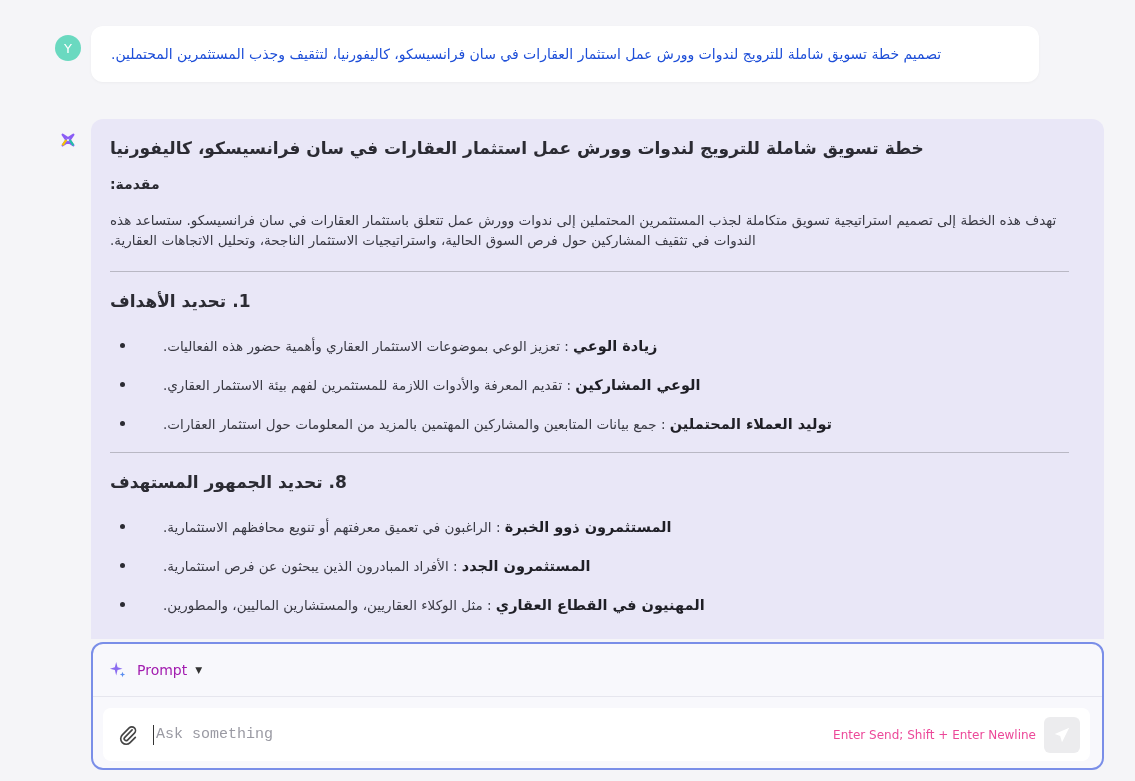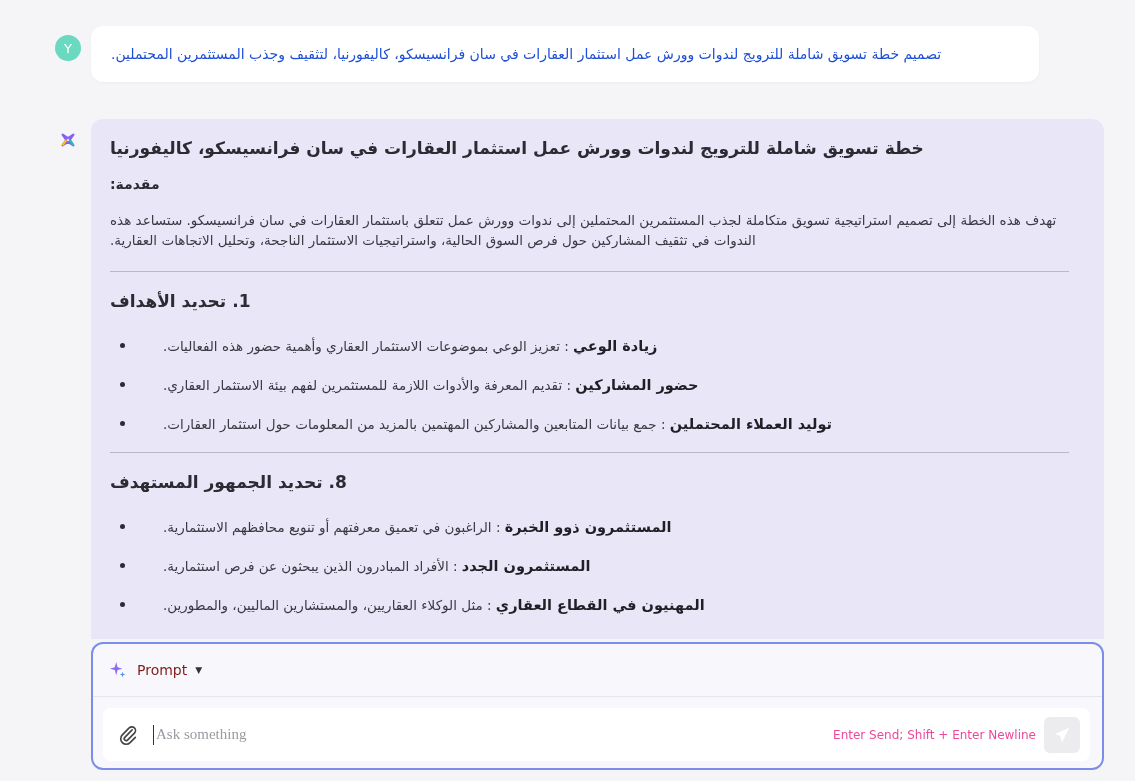--- a/index.html
+++ b/index.html
@@ -46,32 +46,32 @@
     .bullet .dot { width: 5px; height: 5px; border-radius: 50%; background: #2b2b33; margin: 0 10px 0 10px; flex: none; }
     .bullet .content { direction: rtl; unicode-bidi: plaintext; }
     .bullet b { color: #1f1f26; font-size: 14.5px; }
     .composer {
       position: absolute; left: 91px; top: 642px; width: 1013px; height: 128px;
       border-radius: 12px; border: 2px solid #7a8ee8;
       background: #f8f8fc;
     }
     .composer-top { height: 53px; display: flex; align-items: center; padding-left: 16px; border-bottom: 1px solid #e6e6ee; }
     .sparkle { width: 18px; height: 18px; margin-right: 10px; }
-    .prompt-label { font-size: 14px; color: #7f1d1d; }
+    .prompt-label { font-size: 14px; color: #a21caf; }
     .caret-down { font-size: 9px; margin-left: 8px; color: #333; }
     .composer-input {
       position: absolute; left: 10px; top: 64px; width: 987px; height: 53px;
       background: #ffffff; border-radius: 8px; display: flex; align-items: center;
     }
     .clip { width: 22px; height: 22px; margin-left: 14px; }
     .input-field {
       border: none; outline: none; background: transparent;
       margin-left: 14px; font-size: 15px; color: #333; flex: 1;
       border-left: 1.5px solid #333; padding-left: 2px; height: 20px;
-      font-family: Liberation Serif, serif;
+      font-family: Liberation Mono, monospace;
     }
     .input-field::placeholder { color: #9a9aa3; }
     .hint { font-size: 12px; color: #ec4899; margin-right: 8px; white-space: nowrap; }
     .send-btn {
       width: 36px; height: 36px; border-radius: 6px; background: #ececee;
       display: flex; align-items: center; justify-content: center; margin-right: 10px;
     }
   </style>
 </head>
 <body>
@@ -94,21 +94,21 @@
   <div class="divider"></div>
 
   <div class="section-title rtl-left">1. تحديد الأهداف</div>
   <div class="bullets">
     <div class="bullet">
         <span class="dot"></span>
         <span class="content"><b>زيادة الوعي</b><span> : تعزيز الوعي بموضوعات الاستثمار العقاري وأهمية حضور هذه الفعاليات.</span></span>
       </div>
     <div class="bullet">
         <span class="dot"></span>
-        <span class="content"><b>حضور المشاركين</b><span> : تقديم المعرفة والأدوات اللازمة للمستثمرين لفهم بيئة الاستثمار العقاري.</span></span>
+        <span class="content"><b>الوعي المشاركين</b><span> : تقديم المعرفة والأدوات اللازمة للمستثمرين لفهم بيئة الاستثمار العقاري.</span></span>
       </div>
     <div class="bullet">
         <span class="dot"></span>
         <span class="content"><b>توليد العملاء المحتملين</b><span> : جمع بيانات المتابعين والمشاركين المهتمين بالمزيد من المعلومات حول استثمار العقارات.</span></span>
       </div>
   </div>
   <div class="divider" style="margin-top:9px"></div>
 
   <div class="section-title rtl-left">8. تحديد الجمهور المستهدف</div>
   <div class="bullets">

